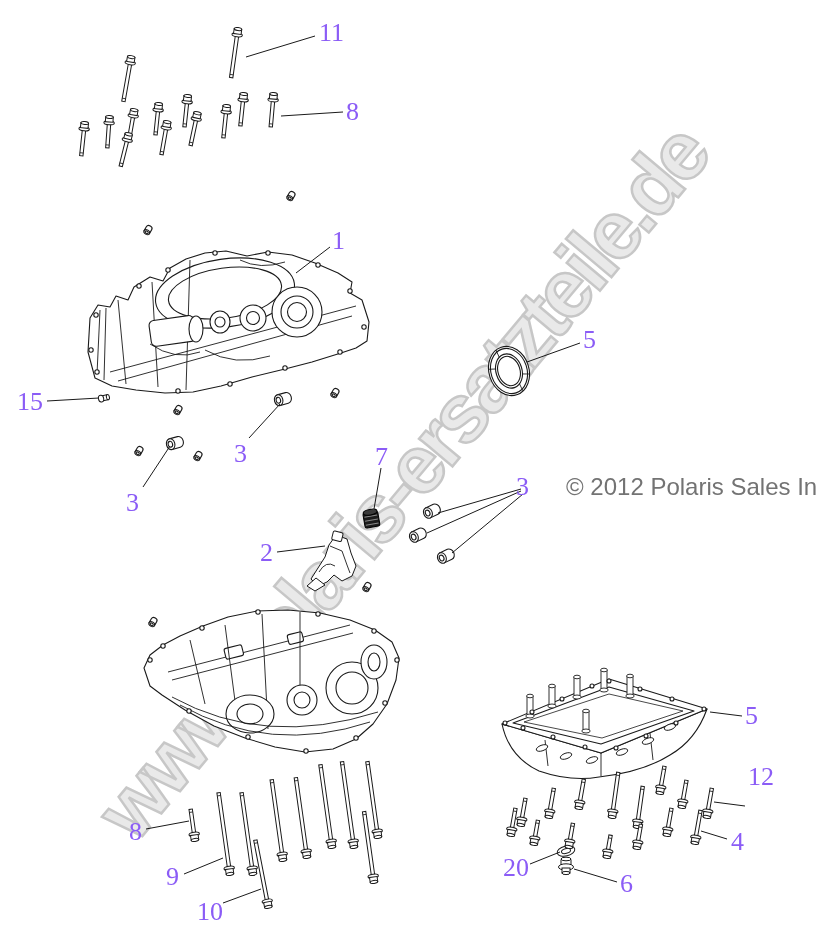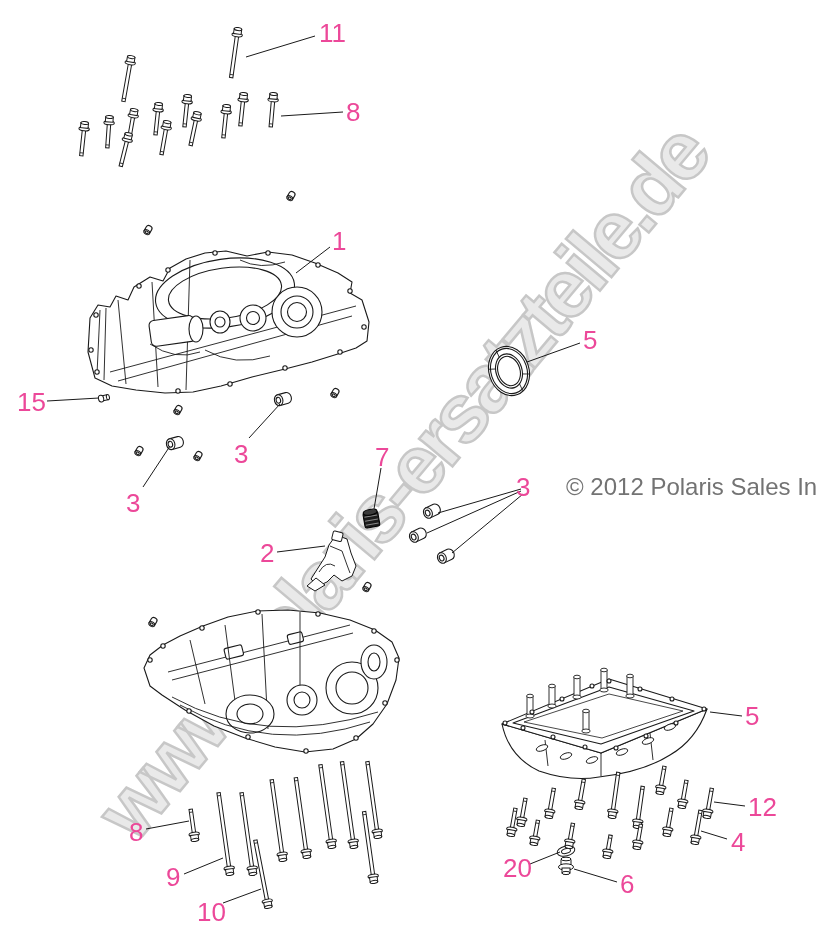--- a/index.html
+++ b/index.html
@@ -12,22 +12,22 @@
     transform:translate(-50%,-50%) rotate(-50deg);
     white-space:nowrap;
     font-size:82px;font-weight:bold;letter-spacing:-5px;
     color:#e9e9e9;
     -webkit-text-stroke:2.5px #c7c7c7;
     z-index:0;user-select:none;
   }
   svg.diagram{position:absolute;left:0;top:0;z-index:1;}
   .labels{position:absolute;left:0;top:0;width:816px;height:942px;z-index:2;pointer-events:none;}
   .callout{
-    position:absolute;font-size:26px;color:#ec4899;line-height:1;
-    font-family:Liberation Sans, sans-serif;
+    position:absolute;font-size:26px;color:#8b5cf6;line-height:1;
+    font-family:Liberation Serif, serif;
   }
   .copyright{
     position:absolute;left:566px;top:473px;font-size:24px;color:#737373;
     z-index:2;font-family:"Liberation Sans",sans-serif;white-space:nowrap;
   }
 </style>
 </head>
 <body>
 
 <div class="canvas">
@@ -580,21 +580,21 @@
       <div class="callout" style="left: 346px; top: 99px;">8</div>
       <div class="callout" style="left: 332px; top: 228px;">1</div>
       <div class="callout" style="left: 583px; top: 327px;">5</div>
       <div class="callout" style="left: 17px; top: 389px;">15</div>
       <div class="callout" style="left: 234px; top: 441px;">3</div>
       <div class="callout" style="left: 126px; top: 490px;">3</div>
       <div class="callout" style="left: 516px; top: 474px;">3</div>
       <div class="callout" style="left: 375px; top: 444px;">7</div>
       <div class="callout" style="left: 260px; top: 540px;">2</div>
       <div class="callout" style="left: 745px; top: 703px;">5</div>
-      <div class="callout" style="left: 748px; top: 794px;">12</div>
+      <div class="callout" style="left: 748px; top: 764px;">12</div>
       <div class="callout" style="left: 731px; top: 829px;">4</div>
       <div class="callout" style="left: 503px; top: 855px;">20</div>
       <div class="callout" style="left: 620px; top: 871px;">6</div>
       <div class="callout" style="left: 129px; top: 819px;">8</div>
       <div class="callout" style="left: 166px; top: 864px;">9</div>
       <div class="callout" style="left: 197px; top: 899px; text-align: right;">10</div>
     </div>
 
   <div class="copyright">© 2012 Polaris Sales Inc.</div>
 </div>

